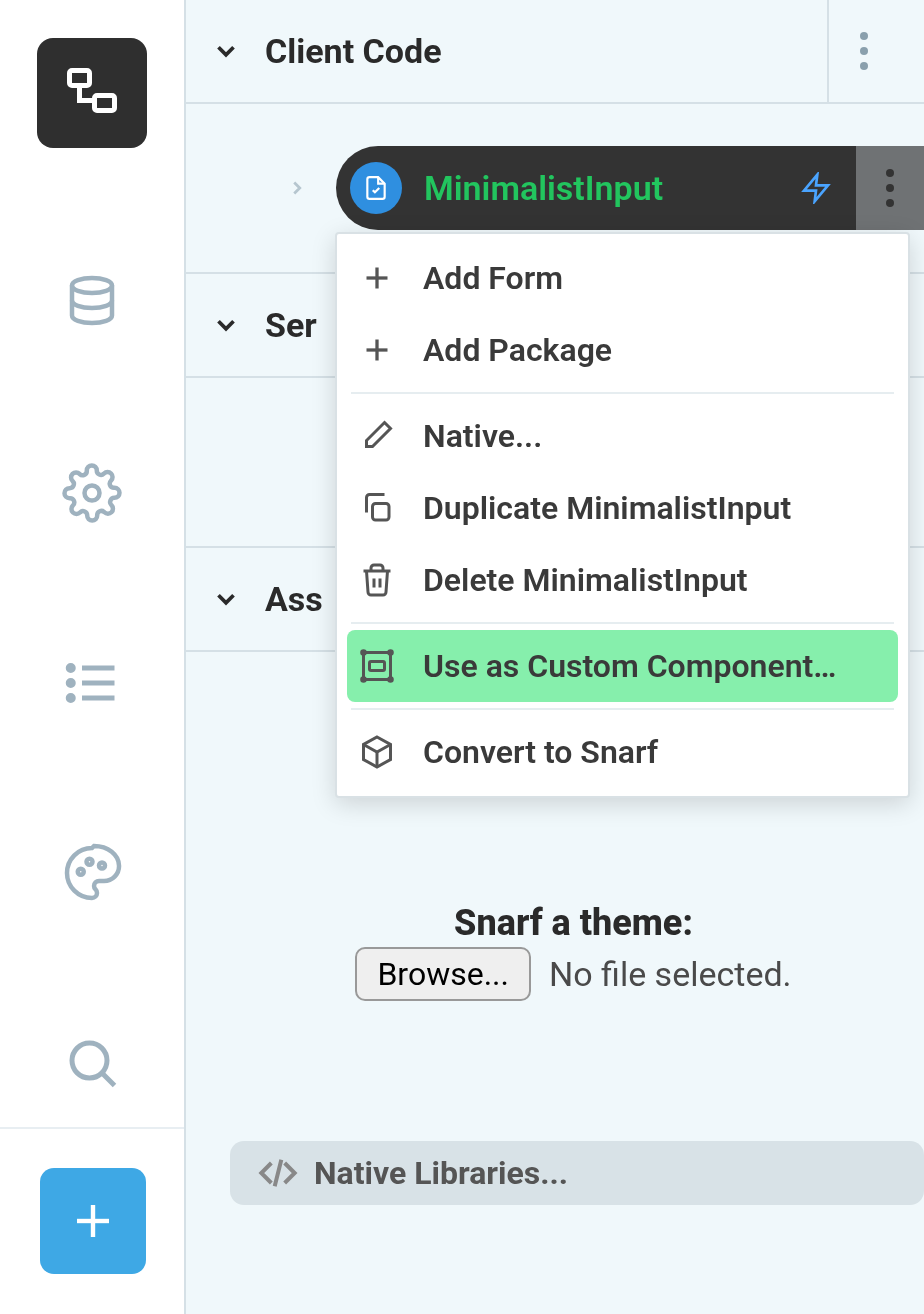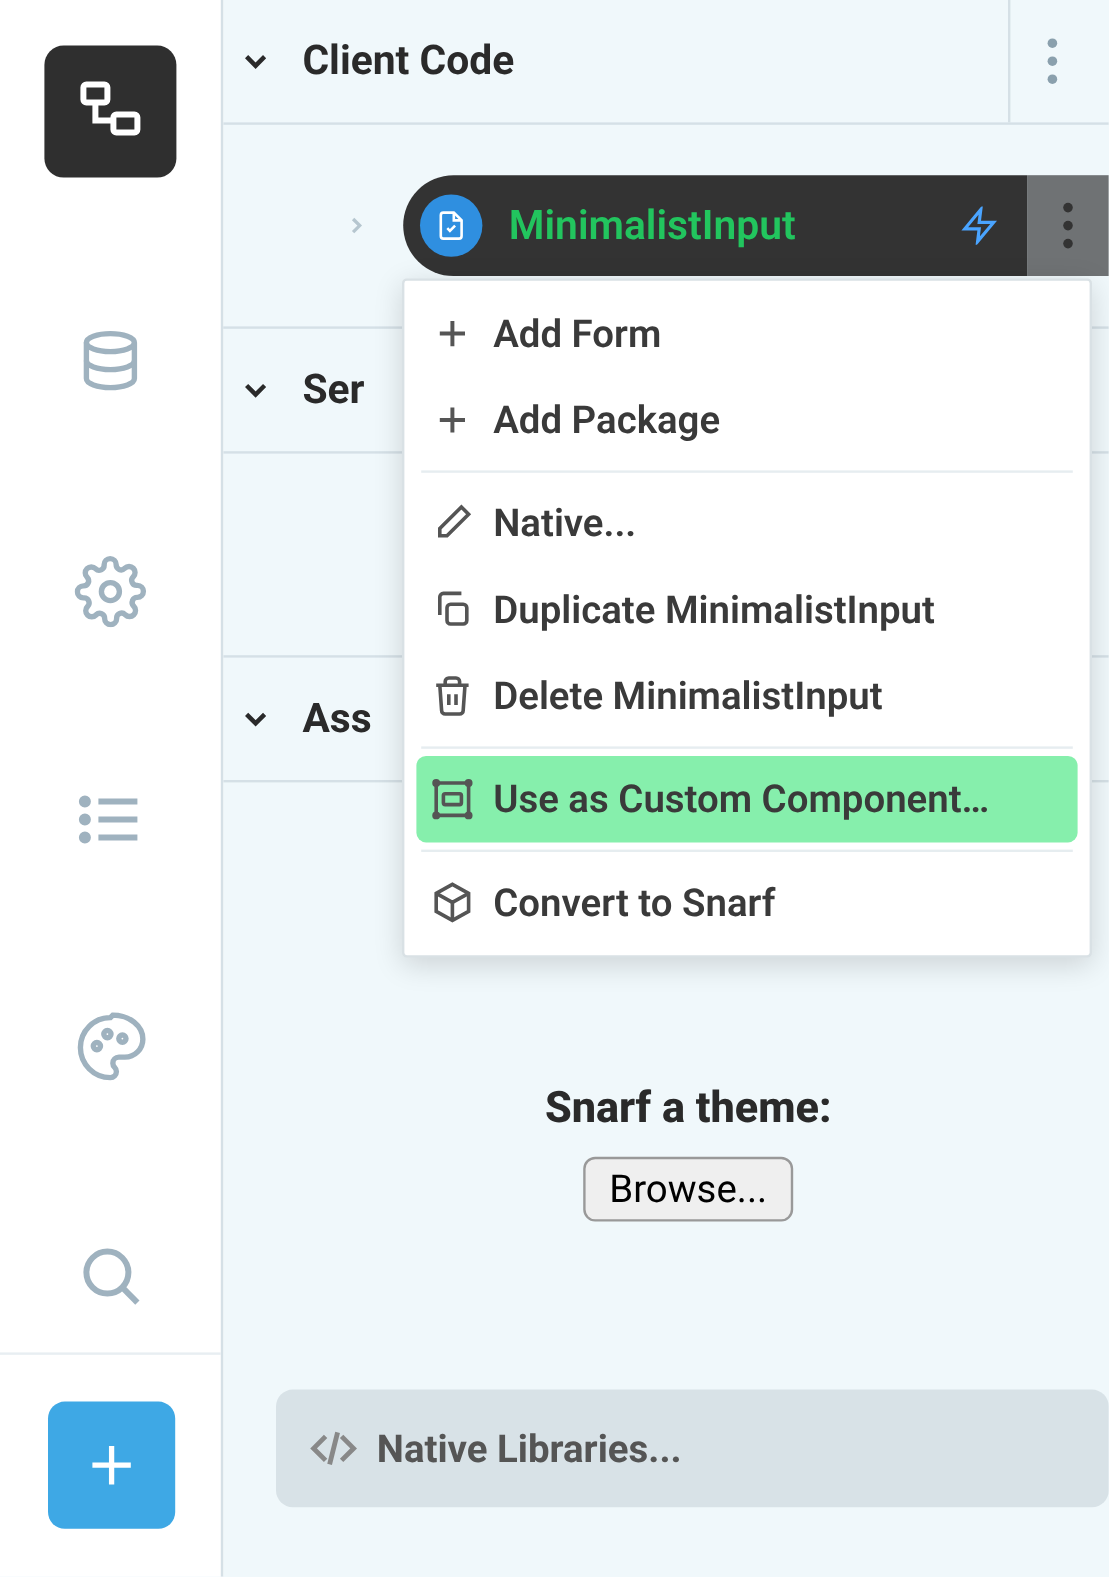--- a/index.html
+++ b/index.html
@@ -73,21 +73,21 @@
 .main {
   flex: 1;
   display: flex;
   flex-direction: column;
   background: #f0f8fb;
 }
 .section-header {
   display: flex;
   align-items: center;
   height: 104px;
-  padding: 0 12px;
+  padding: 0 25px;
   border-bottom: 2px solid #d5e0e6;
   font-size: 34px;
   font-weight: 700;
   color: #2a2a2a;
   text-align: right;
 }
 .section-header .chev {
   width: 30px;
   height: 30px;
   margin-right: 24px;
@@ -164,21 +164,21 @@
   margin-top: 250px;
   text-align: center;
   padding-left: 37px;
 }
 .theme-title {
   font-size: 36px;
   font-weight: 800;
   color: #2a2a2a;
 }
 .file-row {
-  margin-top: 20px;
+  margin-top: 3px;
   display: flex;
   align-items: center;
   justify-content: center;
   gap: 18px;
 }
 .browse-btn {
   font-size: 32px;
   background: #efefef;
   border: 2px solid #999;
   border-radius: 10px;
@@ -189,21 +189,21 @@
   font-size: 34px;
   color: #4a4a4a;
 }
 .native-chip {
   margin: 140px 0 0 44px;
   display: inline-flex;
   align-items: center;
   gap: 16px;
   background: #d8e2e7;
   border-radius: 14px;
-  padding: 29px 28px;
+  padding: 12px 28px;
   font-size: 32px;
   font-weight: 700;
   color: #555;
 }
 .native-chip svg { width: 40px; height: 40px; color:#888; }
 
 
 .context-menu {
   position: absolute;
   left: 335px;
@@ -218,21 +218,21 @@
 }
 .menu-item {
   display: flex;
   align-items: center;
   height: 72px;
   padding: 0 22px;
   font-size: 32px;
   font-weight: 600;
   color: #3a3a3a;
   cursor: pointer;
-  gap: 16px;
+  gap: 28px;
 }
 .menu-item.highlight {
   background: #86efac;
   border-radius: 8px;
   margin: 4px 10px;
   padding: 0 12px;
 }
 .menu-sep {
   height: 2px;
   background: #e6edf0;
@@ -354,20 +354,21 @@
       <svg class="chev" viewBox="0 0 24 24" fill="none" stroke="currentColor" stroke-width="3">
           <polyline points="6 9 12 15 18 9"></polyline>
         </svg>
       <span>Ass</span>
     </div>
 
     <div class="theme-block">
       <div class="theme-title">Snarf a theme:</div>
       <div class="file-row">
         <button class="browse-btn">Browse...</button>
+        <span class="file-status">No file selected.</span>
       </div>
     </div>
 
     <div class="native-chip">
       <svg viewBox="0 0 24 24" fill="none" stroke="currentColor" stroke-width="2.4">
           <polyline points="16 18 22 12 16 6"></polyline>
           <polyline points="8 6 2 12 8 18"></polyline>
           <line x1="10" y1="20" x2="14" y2="4"></line>
         </svg>
       <span>Native Libraries...</span>

